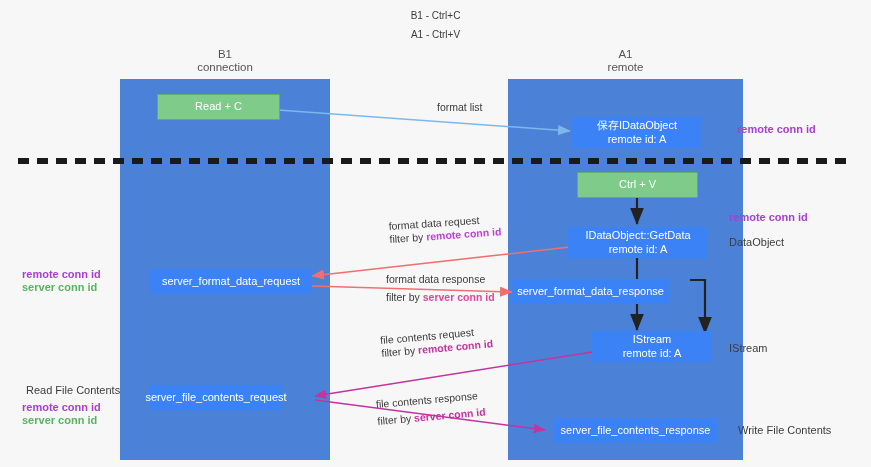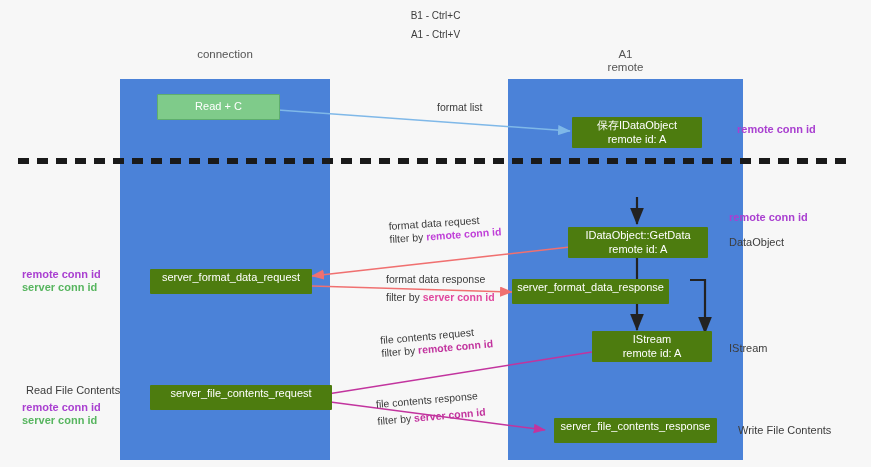--- a/index.html
+++ b/index.html
@@ -36,21 +36,21 @@
     box-sizing:border-box;
     display:flex;align-items:center;justify-content:center;
     flex-direction:column;
     text-align:center;
     color:#ffffff;
     font-size:11px;line-height:13.5px;
     border-radius:1px;
     padding:2px 4px;
   }
   .node.green{background:#7fcb8a;border:1px solid #5fae6d;}
-  .node.orange{background:#4d7c0f;justify-content:space-between;}
+  .node.orange{background:#3b82f6;}
   .node .l2{font-size:11px;}
 
   
   .note{font-size:11px;line-height:13.5px;}
   .note.purple{color:#a93fd0;font-weight:bold;}
   .note.green{color:#57b55f;font-weight:bold;}
   .note.dark{color:#3c3c3c;}
 
   
   .elabel{
@@ -67,20 +67,21 @@
 <body>
 
 <div id="stage">
 
   <div class="abs title">
     <div>B1 - Ctrl+C</div>
     <div>A1 - Ctrl+V</div>
   </div>
 
   <div class="abs colhead" style="left:120px;top:48px;width:210px;">
+    <div>B1</div>
     <div>connection</div>
   </div>
   <div class="abs colhead" style="left:508px;top:48px;width:235px;">
     <div>A1</div>
     <div>remote</div>
   </div>
 
   <div class="abs lane" style="left:120px;top:79px;width:210px;height:381px;"></div>
   <div class="abs lane" style="left:508px;top:79px;width:235px;height:381px;"></div>
 
@@ -124,40 +125,43 @@
 
   <div class="abs node green" style="left:157px;top:94px;width:123px;height:26px;">
     <div>Read + C</div>
   </div>
 
   <div class="abs node orange" style="left:572px;top:117px;width:130px;height:31px;">
     <div>保存IDataObject</div>
     <div class="l2">remote id: A</div>
   </div>
 
+  <div class="abs node green" style="left:577px;top:172px;width:121px;height:26px;">
+    <div>Ctrl + V</div>
+  </div>
 
   <div class="abs node orange" style="left:568px;top:227px;width:140px;height:31px;">
     <div>IDataObject::GetData</div>
     <div class="l2">remote id: A</div>
   </div>
 
   <div class="abs node orange" style="left:150px;top:269px;width:162px;height:25px;">
     <div>server_format_data_request</div>
   </div>
 
   <div class="abs node orange" style="left:512px;top:279px;width:157px;height:25px;">
     <div>server_format_data_response</div>
   </div>
 
   <div class="abs node orange" style="left:592px;top:331px;width:120px;height:31px;">
     <div>IStream</div>
     <div class="l2">remote id: A</div>
   </div>
 
-  <div class="abs node orange" style="left:150px;top:385px;width:182px;height:25px;">
+  <div class="abs node orange" style="left:150px;top:385px;width:132px;height:25px;">
     <div>server_file_contents_request</div>
   </div>
 
   <div class="abs node orange" style="left:546px;top:418px;width:163px;height:25px;margin-left:8px;">
     <div>server_file_contents_response</div>
   </div>
 
   <div class="abs elabel" style="left:399px;top:101px;padding-left:38px;">format list</div>
 
   <div class="abs elabel rot-up" style="left:390px;top:220px;transform:rotate(-4deg);">

